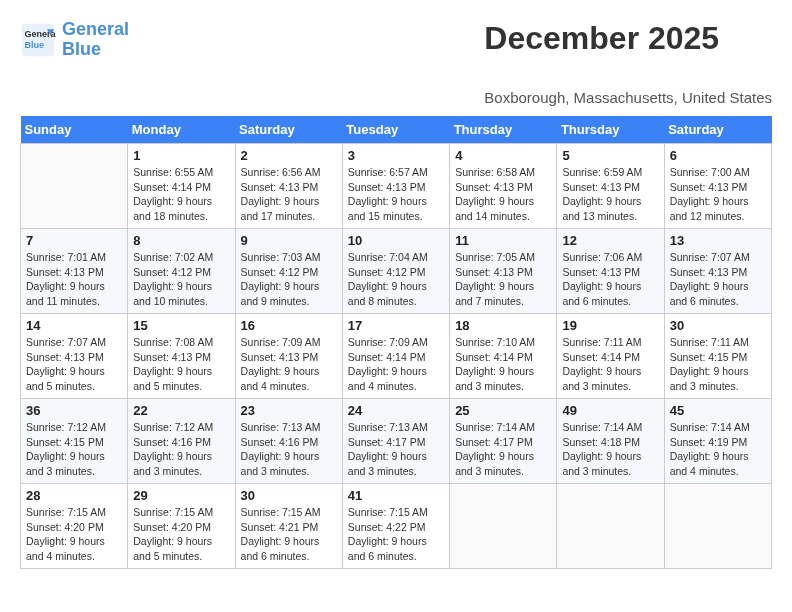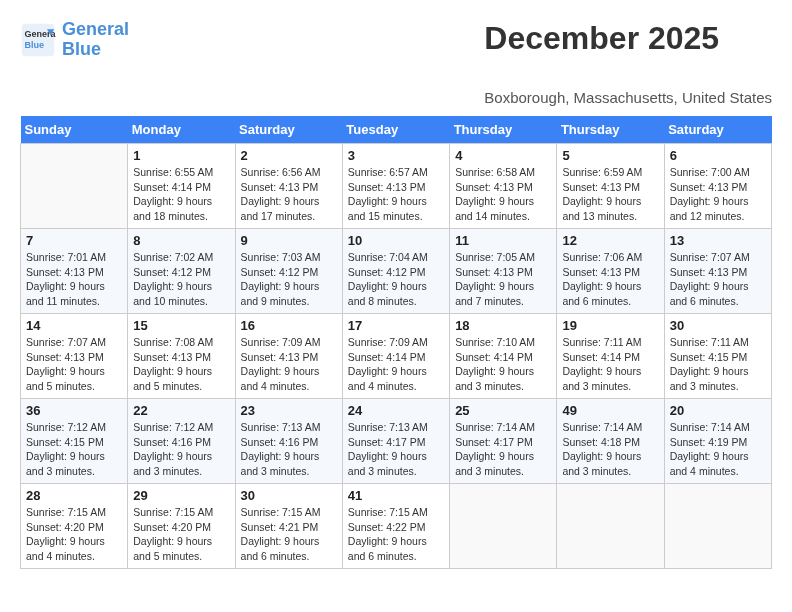--- a/index.html
+++ b/index.html
@@ -228,21 +228,21 @@
         </td>
         <td>
           <div class="day-number">25</div>
           <div class="day-info">Sunrise: 7:14 AM<br>Sunset: 4:17 PM<br>Daylight: 9 hours and 3 minutes.</div>
         </td>
         <td>
           <div class="day-number">49</div>
           <div class="day-info">Sunrise: 7:14 AM<br>Sunset: 4:18 PM<br>Daylight: 9 hours and 3 minutes.</div>
         </td>
         <td>
-          <div class="day-number">20</div>
+          <div class="day-number">45</div>
           <div class="day-info">Sunrise: 7:14 AM<br>Sunset: 4:19 PM<br>Daylight: 9 hours and 4 minutes.</div>
         </td>
       </tr>
       <tr>
         <td>
           <div class="day-number">28</div>
           <div class="day-info">Sunrise: 7:15 AM<br>Sunset: 4:20 PM<br>Daylight: 9 hours and 4 minutes.</div>
         </td>
         <td>
           <div class="day-number">29</div>

